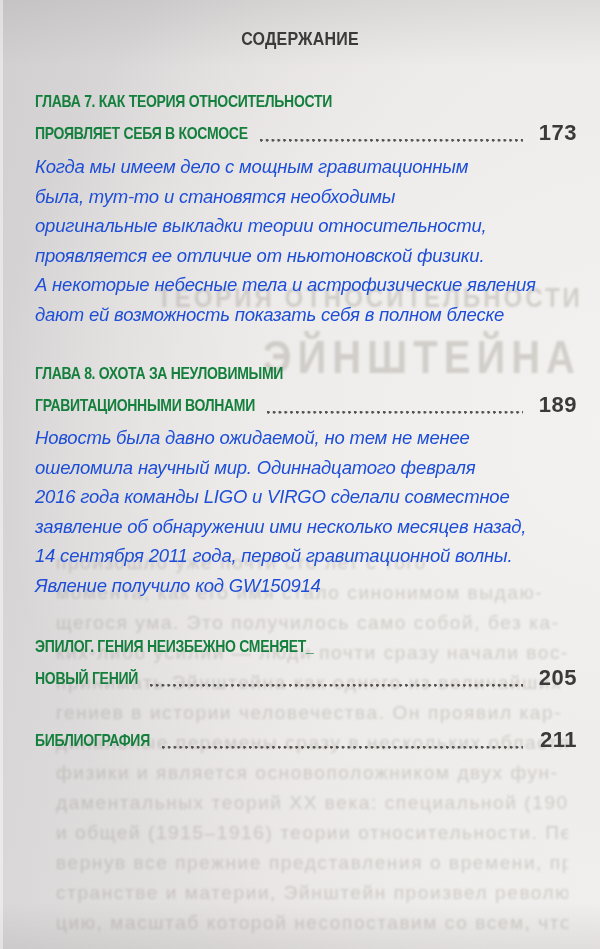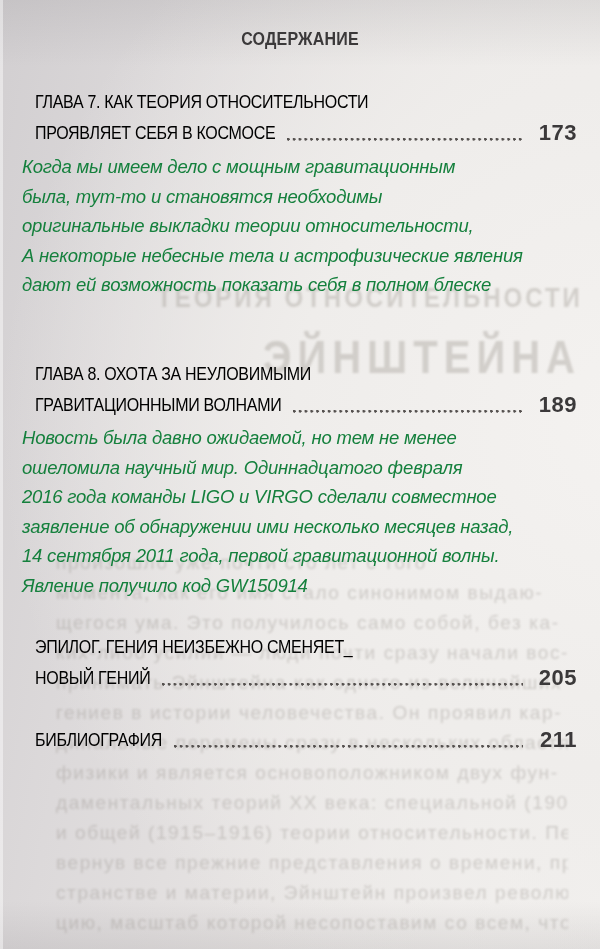--- a/index.html
+++ b/index.html
@@ -29,37 +29,37 @@
     color:rgba(152,146,141,0.38);white-space:nowrap;overflow:hidden;
   }
   
   #content{z-index:1;color:#3c3a3b;}
   .page-title{
     position:absolute;top:31px;left:0;width:100%;text-align:center;
     font-size:16px;font-weight:bold;letter-spacing:0.2px;color:#3b393a;
   }
   .cond{display:inline-block;transform:scaleY(1.13);transform-origin:0 85%;}
   .toc-title{
-    font-size:16px;font-weight:normal;letter-spacing:-0.3px;
-    color:#000000;line-height:29px;white-space:nowrap;
+    font-size:14px;font-weight:bold;letter-spacing:-0.3px;
+    color:#15803d;line-height:29px;white-space:nowrap;
   }
   .toc-block{position:absolute;left:35px;right:23px;}
   .toc-row{display:flex;align-items:baseline;line-height:29px;}
   .leader{
     flex:1;height:5px;align-self:flex-end;margin:0 10px 6px 12px;
     background-image:radial-gradient(circle at 1.3px 1.3px, #55514f 1.15px, rgba(0,0,0,0) 1.6px);
     background-size:5.8px 5px;background-repeat:repeat-x;background-position:0 0;
   }
   .pagenum{
     width:44px;text-align:right;font-size:22px;font-weight:bold;color:#3b393a;
     letter-spacing:0.5px;
   }
   .desc{
-    position:absolute;left:22px;right:20px;
-    font-style:italic;font-size:18.5px;line-height:29.5px;color:#15803d;
+    position:absolute;left:35px;right:20px;
+    font-style:italic;font-size:18.5px;line-height:29.5px;color:#1d4ed8;
     letter-spacing:-0.2px;
   }
   .desc div{white-space:nowrap;}
   #entry1{top:89px;}  #desc1{top:152px;}
   #entry2{top:361px;} #desc2{top:423px;}
   #entry3{top:634px;}
   #entry4{top:725px;}
 </style>
 </head>
 <body>
@@ -93,20 +93,21 @@
     <div class="toc-row">
       <span class="toc-title"><span class="cond">ПРОЯВЛЯЕТ СЕБЯ В КОСМОСЕ</span></span>
       <span class="leader"></span>
       <span class="pagenum">173</span>
     </div>
   </div>
   <div class="desc" id="desc1">
     <div>Когда мы имеем дело с мощным гравитационным</div>
     <div>была, тут-то и становятся необходимы</div>
     <div>оригинальные выкладки теории относительности,</div>
+    <div>проявляется ее отличие от ньютоновской физики.</div>
     <div>А некоторые небесные тела и астрофизические явления</div>
     <div>дают ей возможность показать себя в полном блеске</div>
   </div>
 
   <div class="toc-block" id="entry2">
     <div class="toc-title"><span class="cond">ГЛАВА 8. ОХОТА ЗА НЕУЛОВИМЫМИ</span></div>
     <div class="toc-row">
       <span class="toc-title"><span class="cond">ГРАВИТАЦИОННЫМИ ВОЛНАМИ</span></span>
       <span class="leader"></span>
       <span class="pagenum">189</span>

